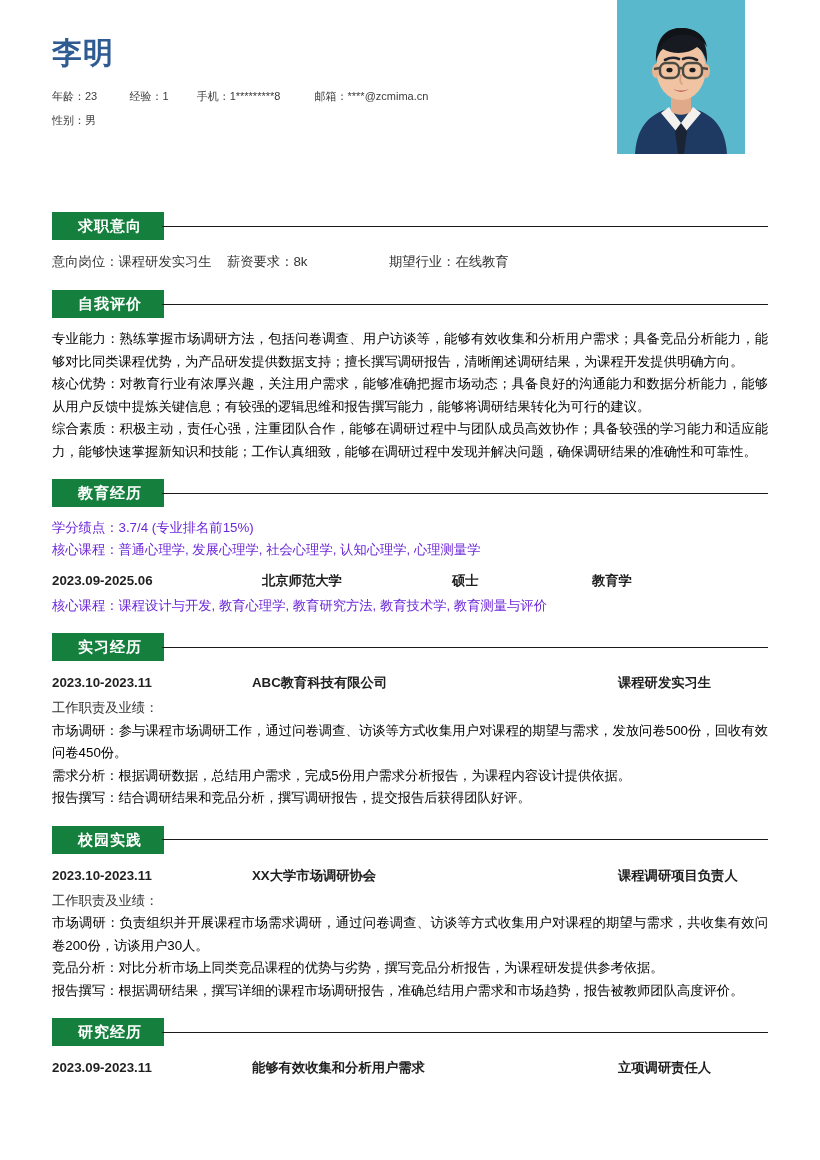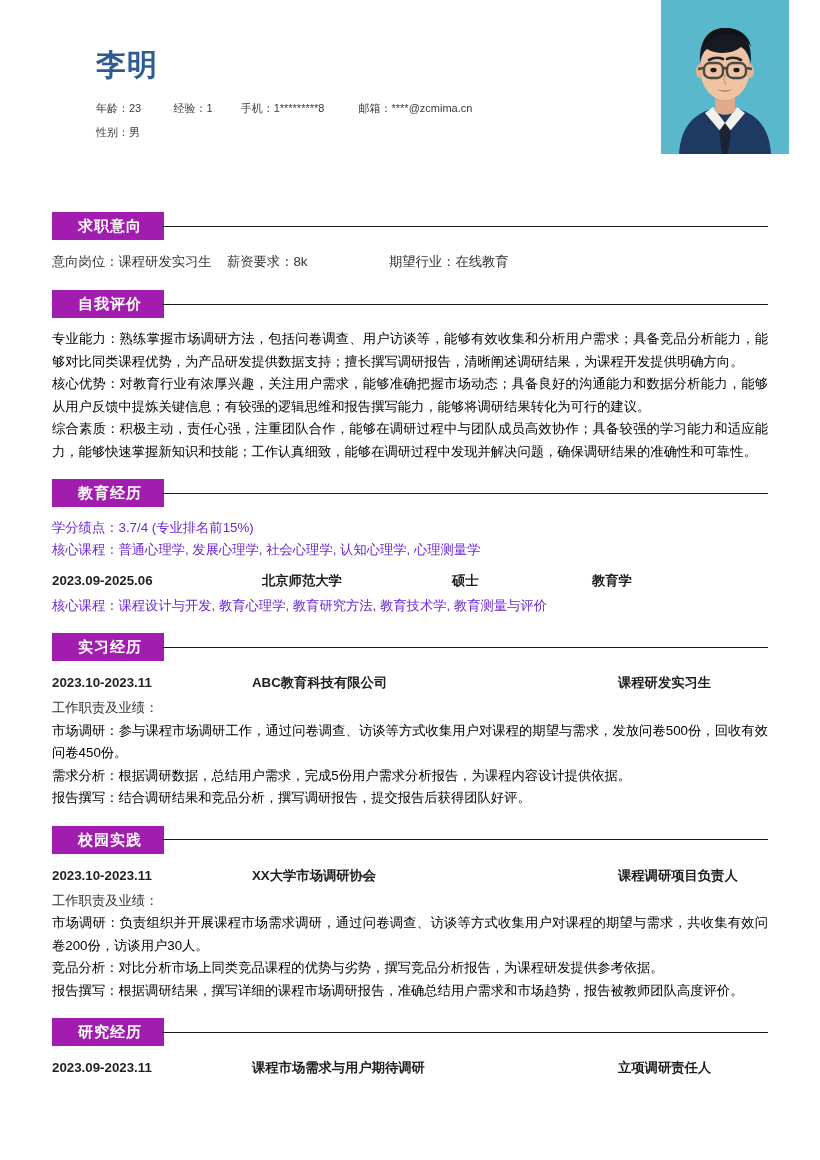--- a/index.html
+++ b/index.html
@@ -20,23 +20,22 @@
     width: 820px;
     height: 1160px;
     box-sizing: border-box;
     padding: 0 52px;
   }
 
   
   .header {
     position: relative;
     height: 196px;
-    padding-top: 46px;
+    padding-top: 34px;
     box-sizing: border-box;
-    margin-left: 44px;
   }
   .name {
     font-size: 30px;
     font-weight: bold;
     color: #2f5b93;
     letter-spacing: 1px;
     line-height: 38px;
     margin: 0 0 12px 0;
   }
   .meta-row {
@@ -64,21 +63,21 @@
 
   
   .section-head {
     display: flex;
     align-items: center;
     margin-top: 16px;
     margin-bottom: 10px;
     height: 28px;
   }
   .section-badge {
-    background: #a21caf;
+    background: #15803d;
     color: #ffffff;
     font-size: 15px;
     font-weight: bold;
     letter-spacing: 1px;
     height: 28px;
     line-height: 28px;
     padding: 0 22px 0 26px;
     white-space: nowrap;
   }
   .section-rule {
@@ -294,19 +293,19 @@
   </div>
 
   <div class="section-block">
     <div class="section-head">
       <div class="section-badge">研究经历</div>
       <div class="section-rule"></div>
     </div>
     <div>
       <div class="entry-row exp">
         <div class="c1">2023.09-2023.11</div>
-        <div class="c2">课程市场需求与用户期待调研</div>
+        <div class="c2">能够有效收集和分析用户需求</div>
         <div class="c3">立项调研责任人</div>
       </div>
     </div>
   </div>
 
 </div>
 
 </body></html>

